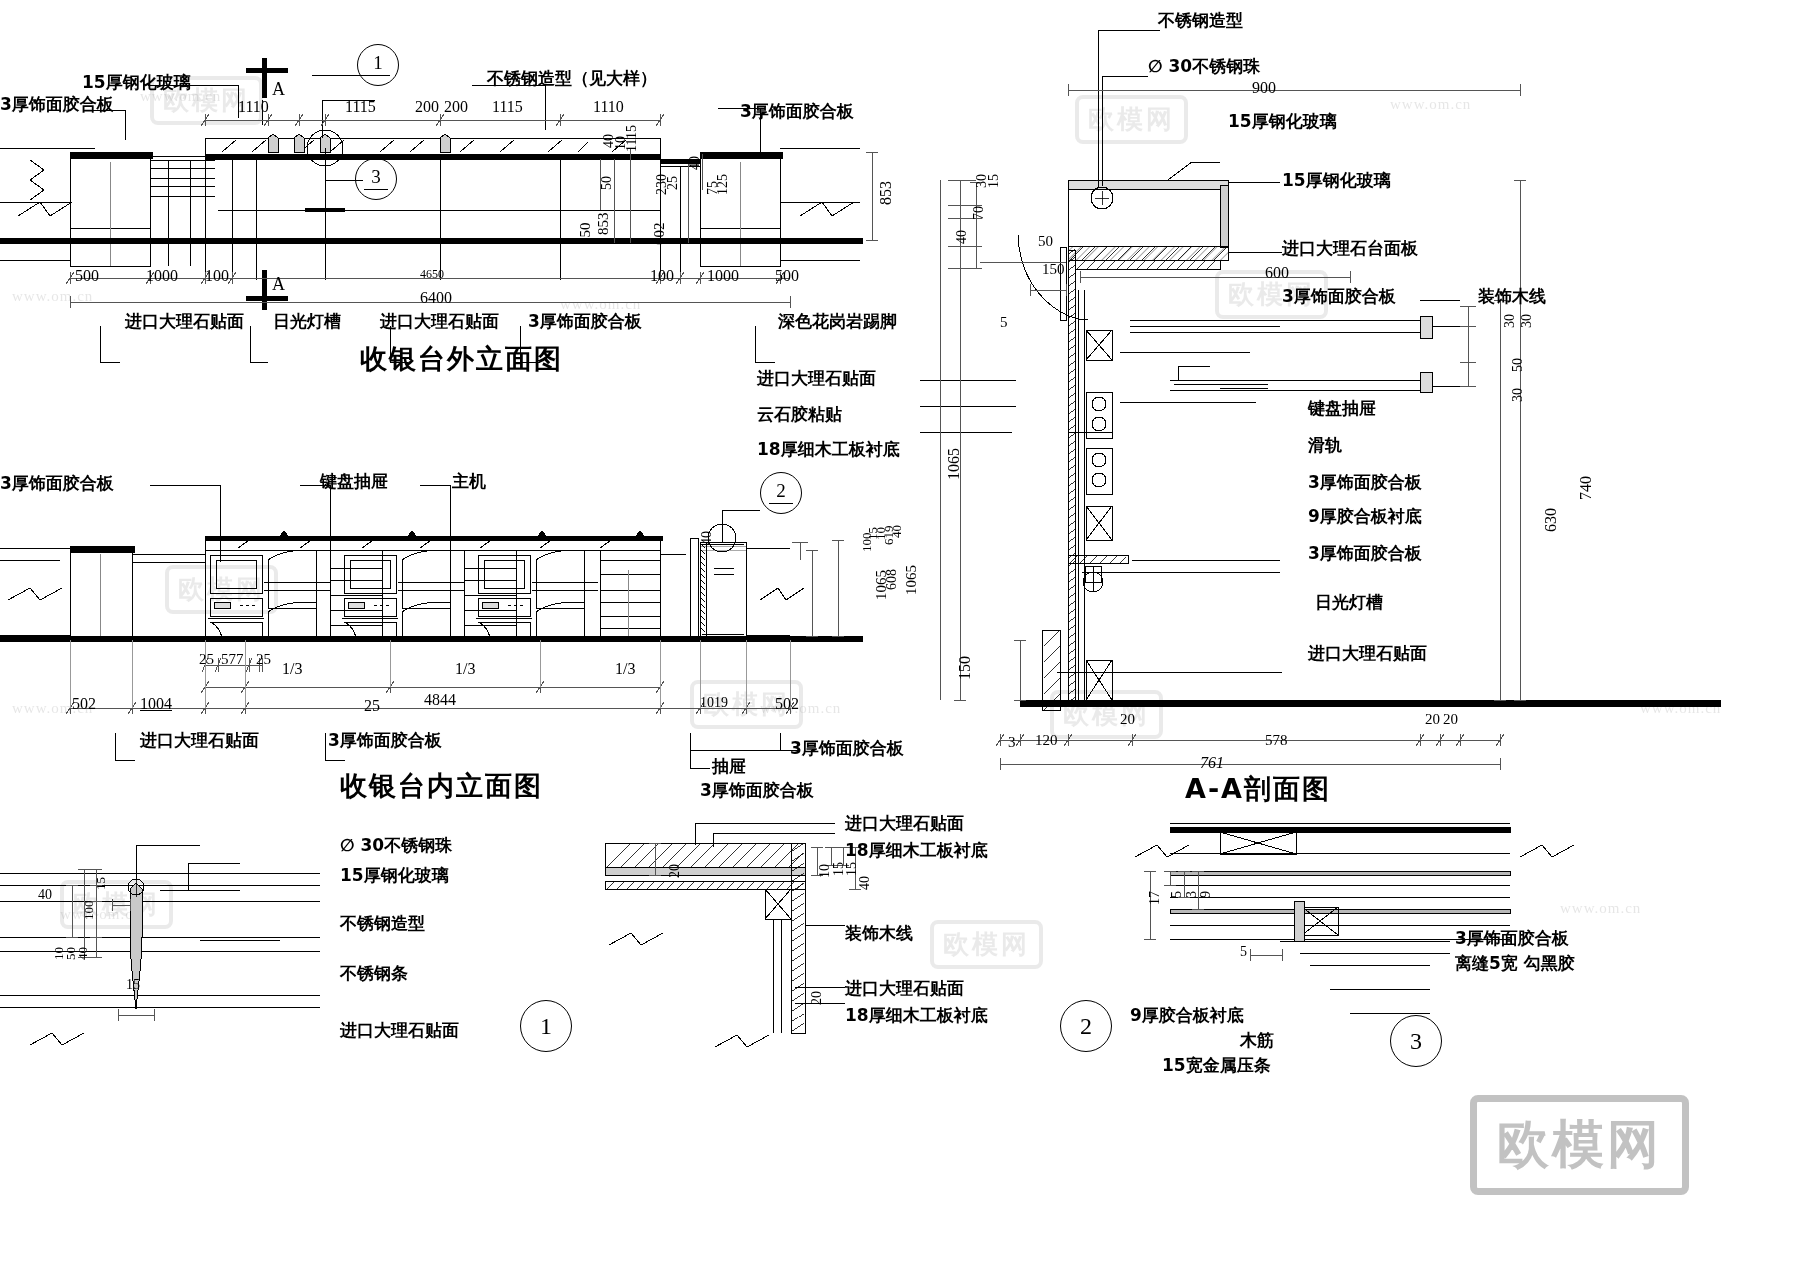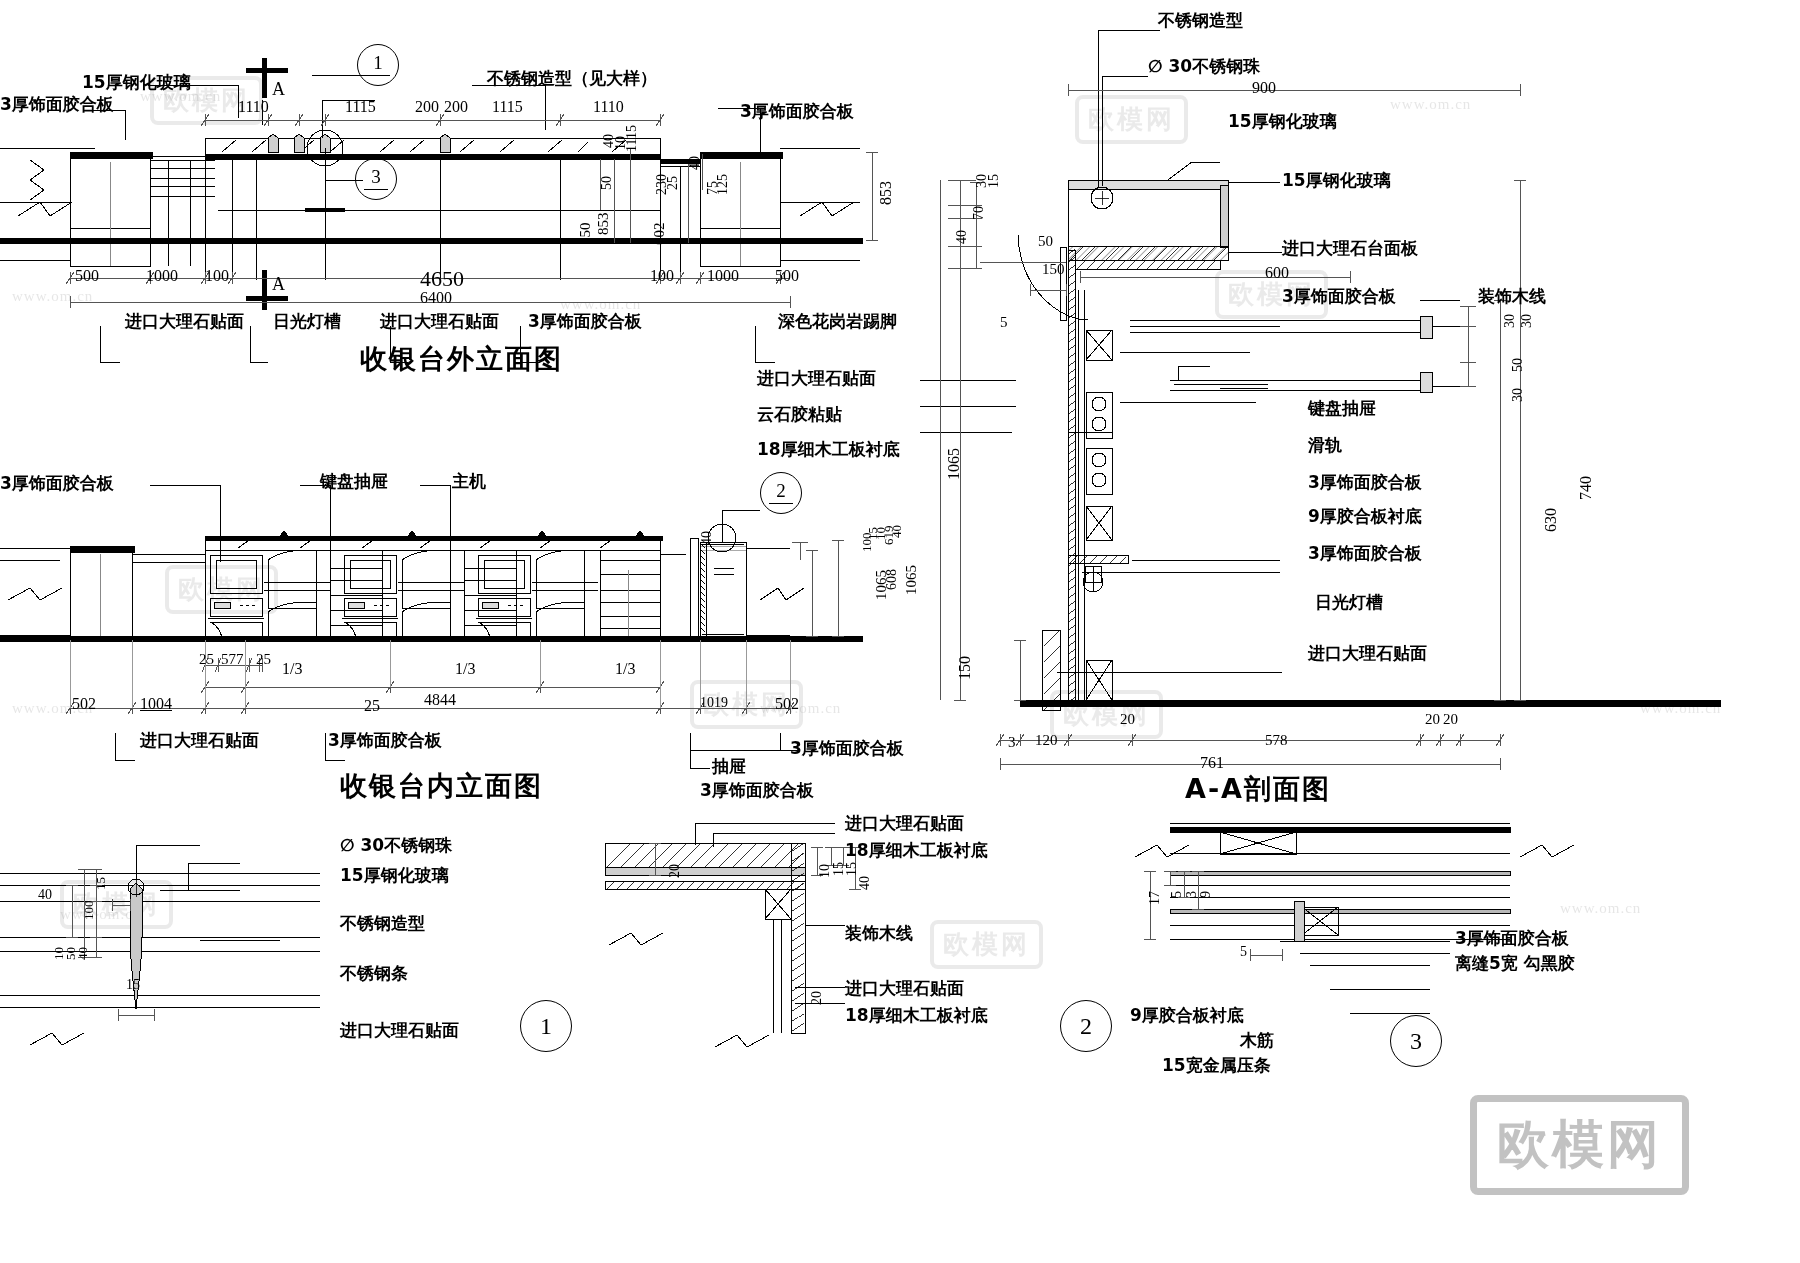--- a/index.html
+++ b/index.html
@@ -148,21 +148,21 @@
   <div class="txt num" style="left:238px;top:99px;font-size:16px;">1110</div>
   <div class="txt num" style="left:345px;top:99px;font-size:16px;">1115</div>
   <div class="txt num" style="left:415px;top:99px;font-size:16px;">200</div>
   <div class="txt num" style="left:444px;top:99px;font-size:16px;">200</div>
   <div class="txt num" style="left:492px;top:99px;font-size:16px;">1115</div>
   <div class="txt num" style="left:593px;top:99px;font-size:16px;">1110</div>
 
   <div class="txt num" style="left:75px;top:268px;font-size:16px;">500</div>
   <div class="txt num" style="left:146px;top:268px;font-size:16px;">1000</div>
   <div class="txt num" style="left:205px;top:268px;font-size:16px;">100</div>
-  <div class="txt num" style="left:420px;top:268px;font-size:22px;">4650</div>
+  <div class="txt num" style="left:420px;top:268px;font-size:12px;">4650</div>
   <div class="txt num" style="left:420px;top:290px;font-size:16px;">6400</div>
   <div class="txt num" style="left:650px;top:268px;font-size:16px;">100</div>
   <div class="txt num" style="left:707px;top:268px;font-size:16px;">1000</div>
   <div class="txt num" style="left:775px;top:268px;font-size:16px;">500</div>
 
   <div class="vtxt num" style="left:625px;top:152px;font-size:14px;">1115</div>
   <div class="vtxt num" style="left:614px;top:150px;font-size:14px;">10</div>
   <div class="vtxt num" style="left:602px;top:148px;font-size:14px;">40</div>
   <div class="vtxt num" style="left:600px;top:190px;font-size:14px;">50</div>
   <div class="vtxt num" style="left:596px;top:235px;font-size:15px;">853</div>
@@ -571,21 +571,21 @@
   <div class="vtxt num" style="left:1511px;top:372px;font-size:14px;">50</div>
   <div class="vtxt num" style="left:1511px;top:402px;font-size:14px;">30</div>
   <div class="vtxt num" style="left:1578px;top:500px;font-size:16px;">740</div>
   <div class="vtxt num" style="left:1543px;top:532px;font-size:16px;">630</div>
   <div class="txt num" style="left:1008px;top:735px;font-size:15px;">3</div>
   <div class="txt num" style="left:1035px;top:733px;font-size:15px;">120</div>
   <div class="txt num" style="left:1120px;top:712px;font-size:15px;">20</div>
   <div class="txt num" style="left:1265px;top:733px;font-size:15px;">578</div>
   <div class="txt num" style="left:1425px;top:712px;font-size:15px;">20</div>
   <div class="txt num" style="left:1443px;top:712px;font-size:15px;">20</div>
-  <div class="txt num" style="left:1200px;top:755px;font-size:16px;">761</div>
+  <div class="txt num" style="left:1200px;top:755px;font-size:16px;font-style:italic;">761</div>
 
   <div class="txt cn title" style="left:1185px;top:775px;">A-A剖面图</div>
 </div>
 
 <div>
   <svg width="400" height="260" style="left:0;top:845px;">
     <g stroke="#000" fill="none" stroke-width="1" shape-rendering="crispEdges">
       <path d="M0,28 L320,28 M0,40 L320,40 M0,56 L320,56 M0,92 L320,92 M0,106 L320,106
                M0,150 L320,150 M0,162 L320,162"></path>
       <path d="M130,44 l6,-6 l6,6 l0,48 c0,25 -5,60 -6,72 c-1,-12 -6,-47 -6,-72 Z" fill="#c9c9c9"></path>

